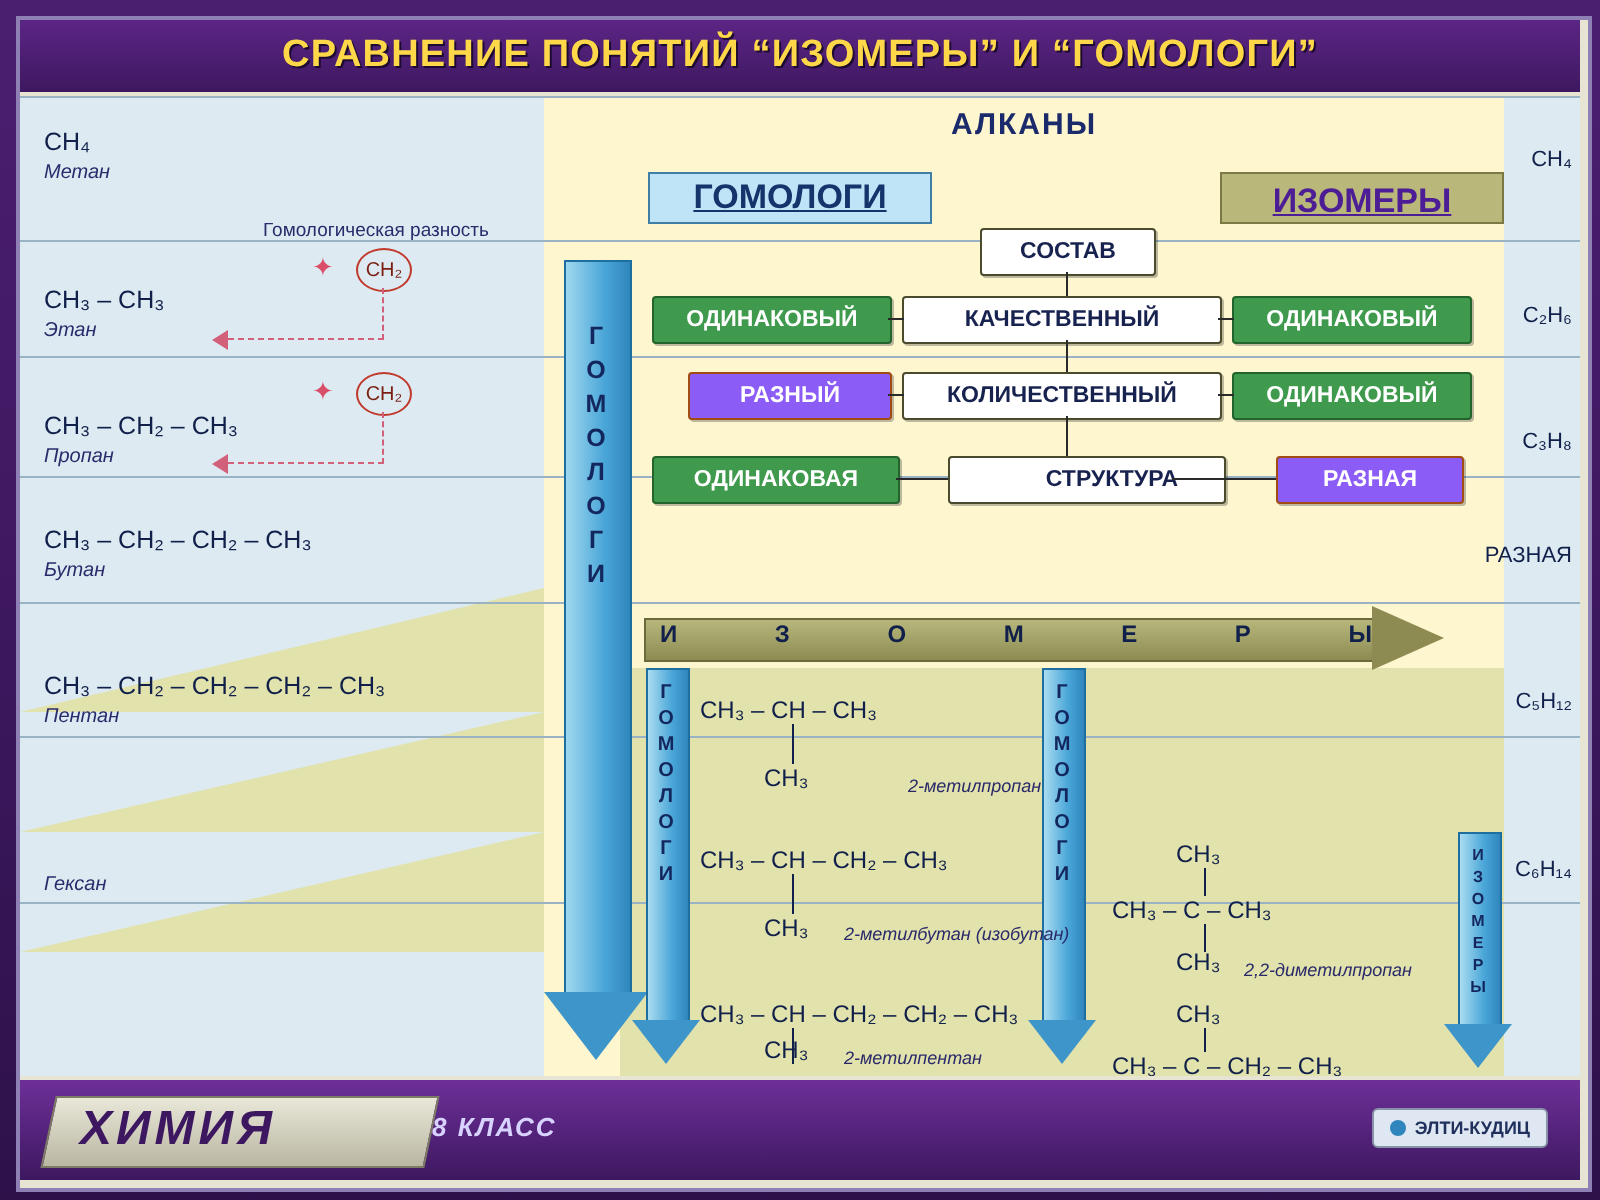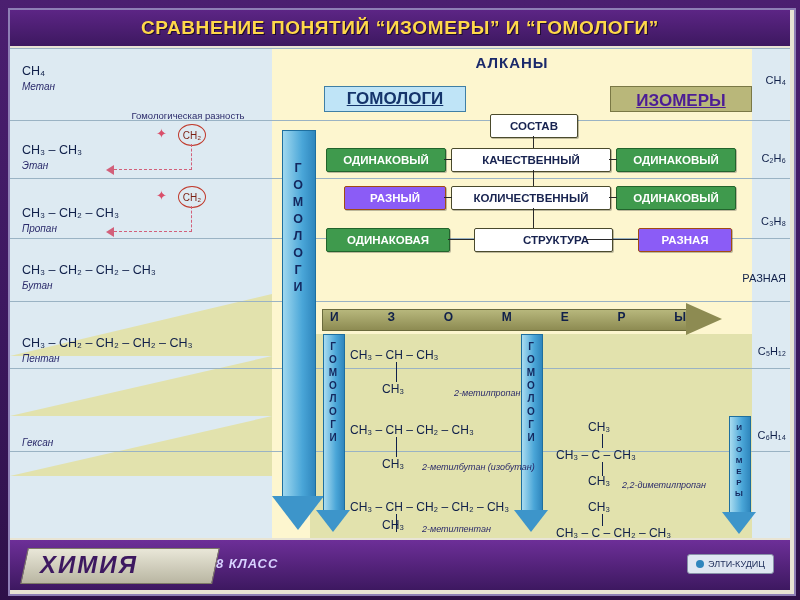--- a/index.html
+++ b/index.html
@@ -110,21 +110,21 @@
   .chem-badge{position:absolute;left:24px;top:548px;width:190px;height:34px;
      background:linear-gradient(180deg,#e9e7d8,#b9b6a2);
      transform:skewX(-12deg);border:1px solid #7d7a66;}
   .chem-text{position:absolute;left:40px;top:550px;width:180px;height:30px;
      display:flex;align-items:center;font-weight:bold;font-size:24px;color:#3d1860;
      letter-spacing:2px;font-style:italic;}
   .chem-sub{position:absolute;left:216px;top:556px;font-size:13px;font-weight:bold;
      color:#d8d2ff;font-style:italic;letter-spacing:1px;}
   .corner-logo{position:absolute;right:26px;top:554px;height:18px;padding:0 8px;
      background:#dfe7f2;border:1px solid #8892a8;border-radius:3px;
-     display:flex;align-items:center;gap:4px;font-size:9px;color:#20305c;}
+     display:flex;align-items:center;gap:4px;font-size:9px;color:#20305c;font-weight:bold;}
   .corner-dot{width:8px;height:8px;border-radius:50%;background:#2f86bd;}
 </style>
 </head>
 <body>
 
 <div id="poster">
   <div class="frame-outer"></div>
   <div class="frame-inner"></div>
 
   <div class="title-bar">

